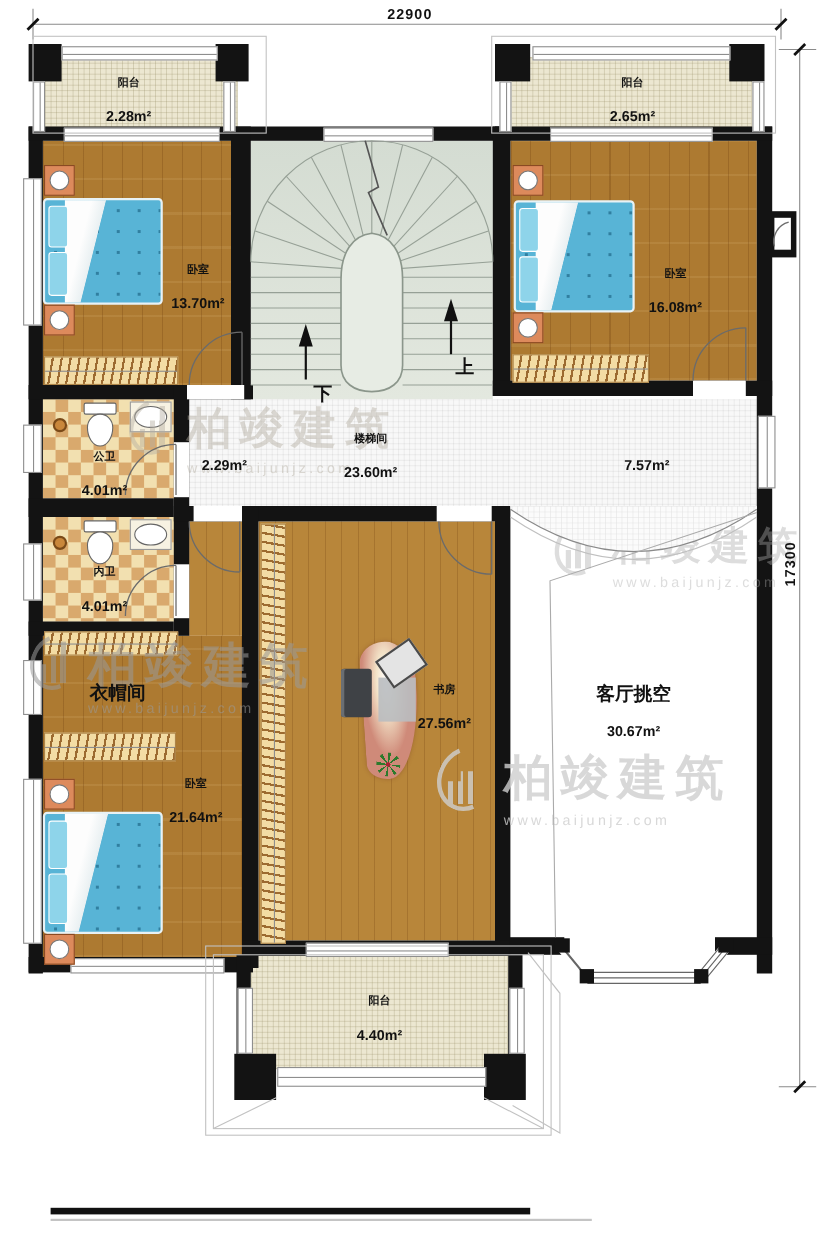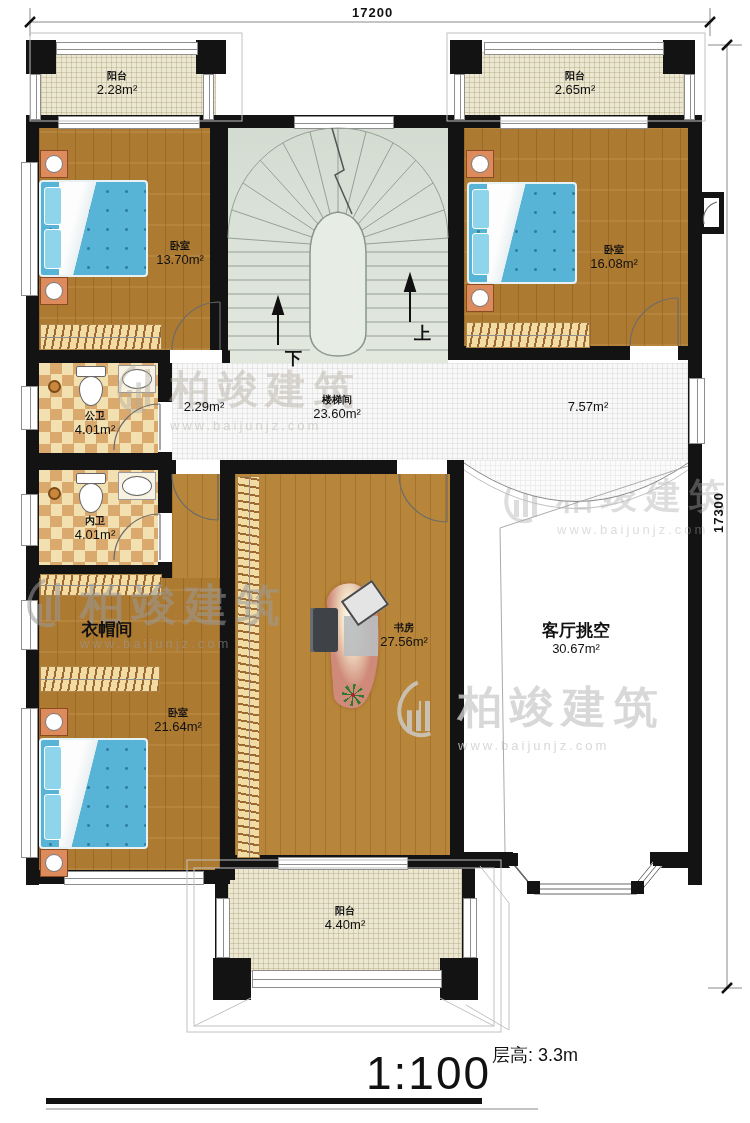--- a/index.html
+++ b/index.html
@@ -59,21 +59,21 @@
     border-radius:45% 55% 60% 40%/15% 30% 70% 12%;transform:rotate(-4deg);box-shadow:0 0 4px rgba(120,60,40,.4);}
   .monitor{background:#e4e4e4;border:2px solid #4a4a4a;transform:rotate(-35deg);}
   .pad{background:#b9bdc0;opacity:.9;}
   .tower{background:#3f4246;border-radius:3px;box-shadow:inset 3px 0 0 #6a6e72;}
   .plant{background:radial-gradient(#a23 12%,rgba(0,0,0,0) 14%),
     repeating-conic-gradient(#2c7a2c 0 15deg,rgba(0,0,0,0) 15deg 45deg);border-radius:50%;}
   
   .lbl{position:absolute;transform:translateX(-50%);text-align:center;line-height:1.18;
        z-index:50;white-space:nowrap;}
   .lbl .nm{display:block;font-size:10px;font-weight:bold;}
-  .lbl .ar{display:block;font-size:13px;font-weight:normal;}
+  .lbl .ar{display:block;font-size:13px;font-weight:bold;margin-top:16px;}
   .dirlbl{position:absolute;z-index:50;font-size:17px;font-weight:bold;}
   .dim{position:absolute;z-index:50;font-size:13px;font-weight:bold;letter-spacing:1px;}
   
   .wm{position:absolute;display:flex;align-items:flex-start;gap:8px;z-index:28;pointer-events:none;}
   .wm-brand{display:block;font-weight:bold;letter-spacing:8px;}
   .wm-url{display:block;font-size:13px;letter-spacing:3px;margin-top:1px;}
   .wm-logo{position:relative;width:44px;height:52px;flex:none;}
   .wm-logo::before{content:"";position:absolute;inset:0;border:4px solid currentColor;border-radius:50%;
     border-top-color:transparent;border-right-color:transparent;transform:rotate(25deg);}
   .wm-logo::after{content:"";position:absolute;left:9px;right:7px;top:7px;bottom:7px;
@@ -404,26 +404,21 @@
     <span class="nm" style="font-size:17px">客厅挑空</span>
     <span class="ar">30.67m²</span>
   </div>
   <div class="lbl" style="left:345px;top:905px">
     <span class="nm">阳台</span>
     <span class="ar">4.40m²</span>
   </div>
   <div class="dirlbl" style="left:414px;top:322px">上</div>
   <div class="dirlbl" style="left:285px;top:347px">下</div>
 
-  <div class="dim" style="left:352px;top:5px">17200</div>
+  <div class="dim" style="left:352px;top:5px">22900</div>
   <div class="dim" style="left:688px;top:505px;width:60px;text-align:center;transform:rotate(-90deg)">17300</div>
 
-  <div class="tb-scale" style="left:366px;top:1046px">1:100</div>
   <div class="rule" style="left:46px;top:1098px;width:436px;height:6px;background:#111"></div>
   <div class="rule" style="left:46px;top:1108px;width:492px;height:2px;background:#c4c4c4"></div>
   <div class="tb-info" style="left:492px;top:1042px">
-    <div>
-      <span>层高:</span>
-      <span>3.3m</span>
-    </div>
   </div>
 
 </div>
 
 </body></html>

